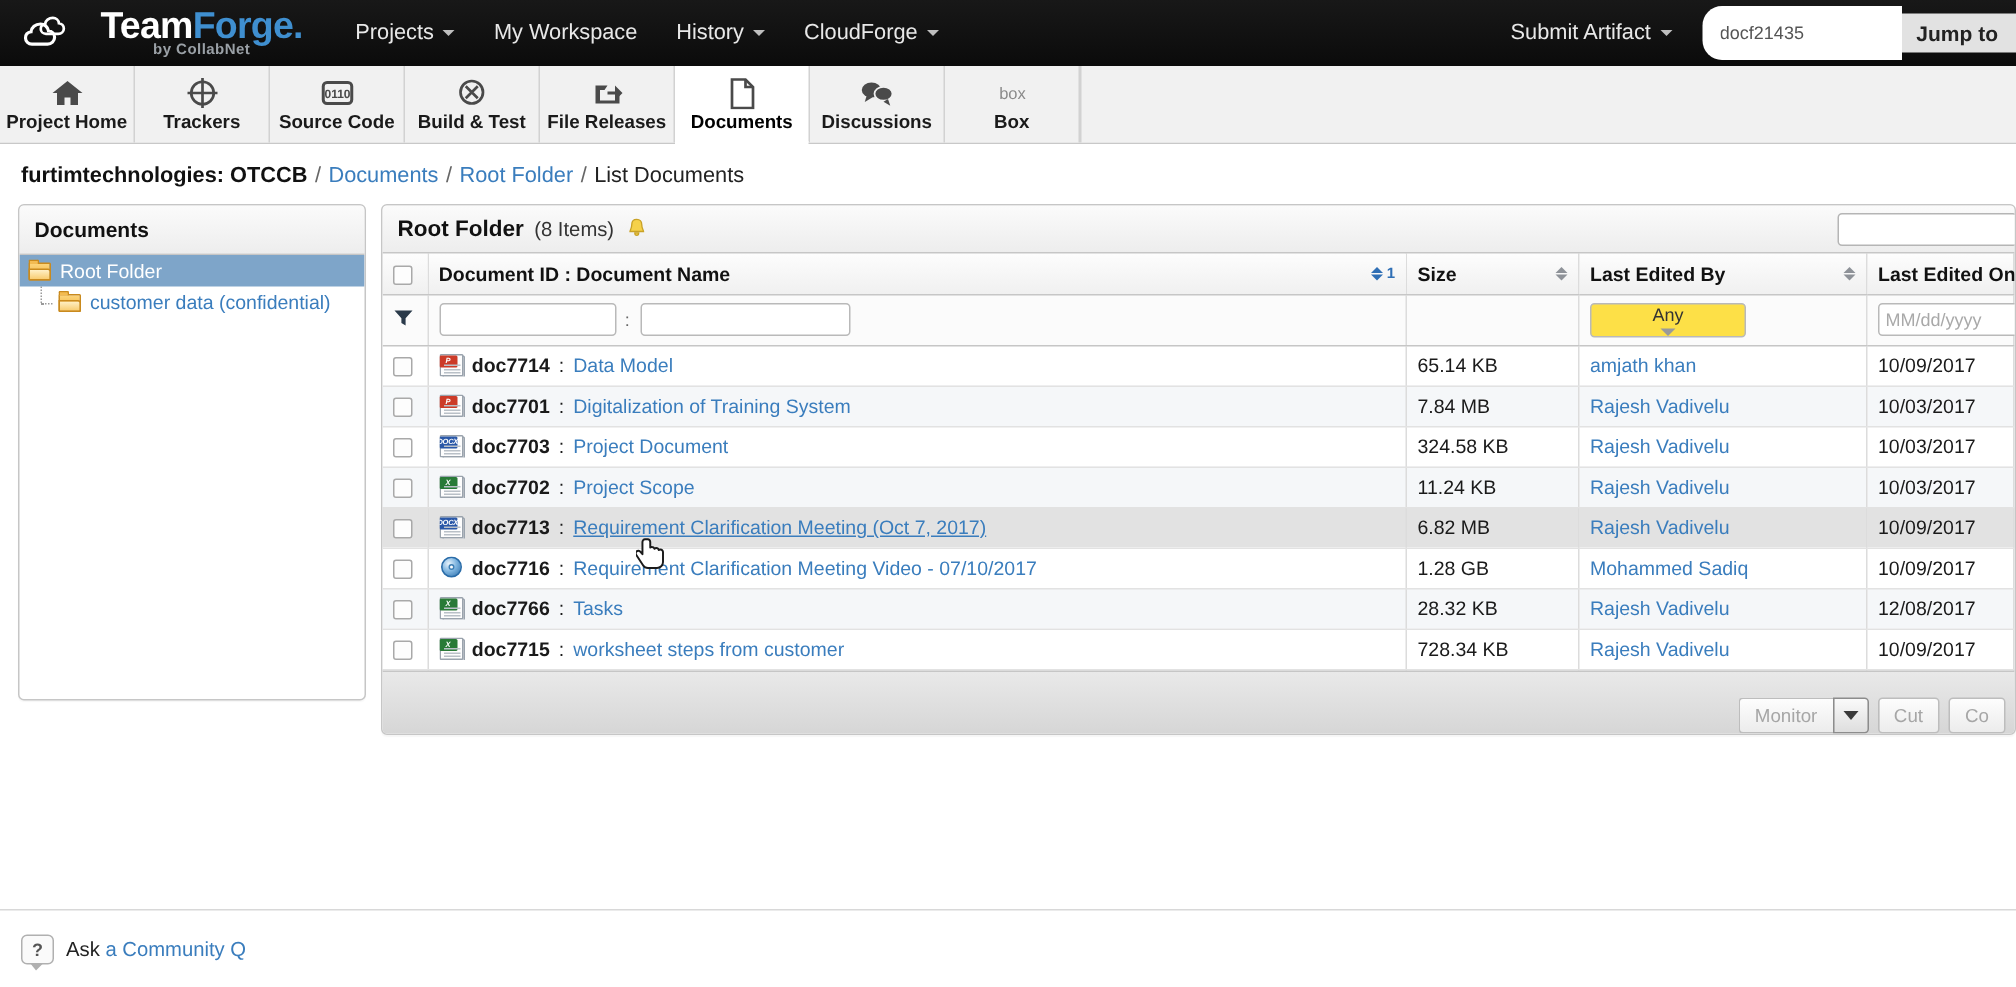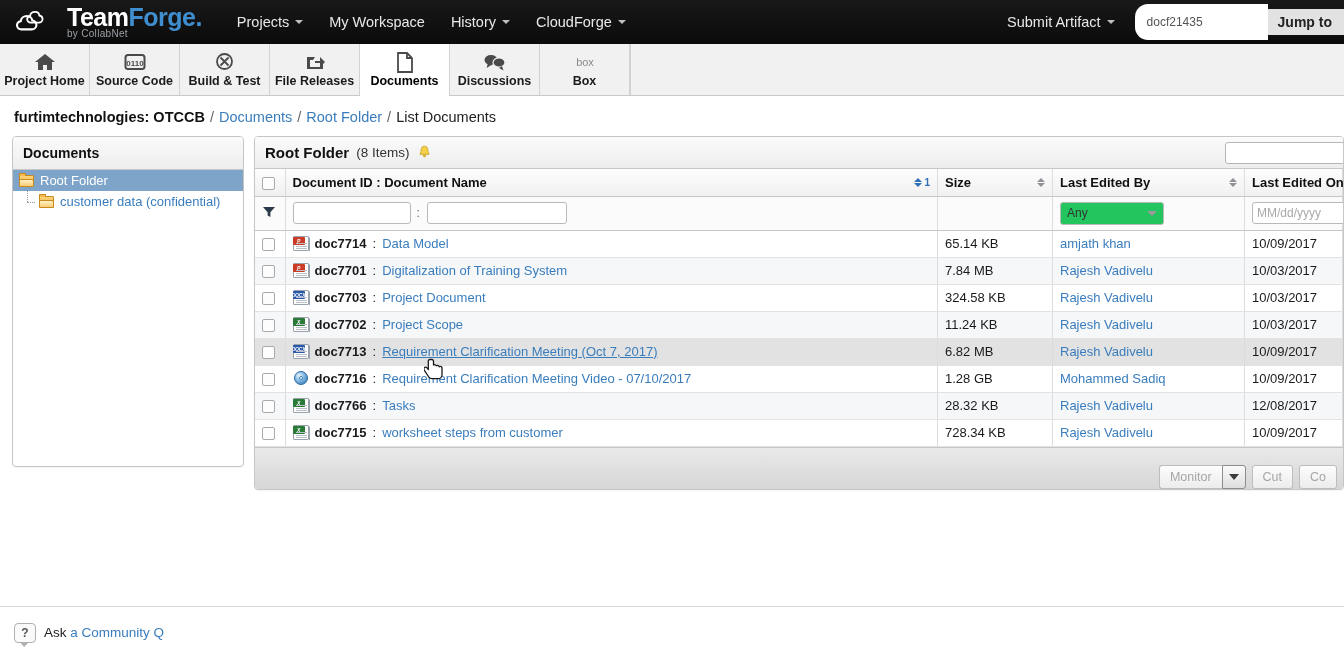--- a/index.html
+++ b/index.html
@@ -31,22 +31,22 @@
   .logo-mark { width: 46px; height: 30px; position: relative; margin-right: 7px; flex: none; }
   .logo-text { line-height: 1; }
   .logo-main {
     font-size: 25px; font-weight: bold; letter-spacing: -0.5px;
     font-family: "Liberation Sans", sans-serif;
   }
   .logo-team { color: #ffffff; }
   .logo-forge { color: #3f8fd0; }
   .logo-dot { color: #3f8fd0; }
   .logo-sub {
-    color: #9aa0a6; font-size: 10px; text-align: left;
-    margin-top: -1px; letter-spacing: .3px;
+    color: #9aa0a6; font-size: 10px; text-align: center;
+    margin-top: -1px; letter-spacing: .3px; font-weight: bold;
   }
 
   .topnav { display: flex; align-items: center; gap: 0px; }
   .topnav-item {
     color: #e8e8e8; font-size: 14.5px; padding: 6px 13px;
     cursor: pointer; white-space: nowrap; display: flex; align-items: center;
   }
   .caret-down {
     display: inline-block; width: 0; height: 0; margin-left: 6px;
     border-left: 4px solid transparent; border-right: 4px solid transparent;
@@ -221,22 +221,22 @@
   .filter-ico { width: 14px; height: 12px; display: inline-block; position: relative; cursor: pointer; }
   .fin {
     width: 118px; height: 22px; border: 1px solid #b9b9b9; border-radius: 3px;
     background: #fff; padding: 0 5px; font-size: 12px; outline: none;
     font-family: "Liberation Sans", sans-serif; color: #333;
   }
   .fin.name { width: 140px; }
   .f-colon { color: #666; margin: 0 7px 0 6px; }
   .fselect {
     width: 104px; height: 23px; border: 1px solid #b9b9b9; border-radius: 3px;
-    background: #22c55e; display: flex; align-items: center; justify-content: space-between;
-    padding: 0 6px; font-size: 12px; color: #333; cursor: pointer;
+    background: #fde047; display: flex; align-items: center; justify-content: space-between;
+    padding: 0 6px; font-size: 12px; color: #333; cursor: pointer; flex-direction: column;
   }
   .fselect .caret {
     width: 0; height: 0; border-left: 5px solid transparent;
     border-right: 5px solid transparent; border-top: 5px solid #9a9a9a;
   }
   .fdate {
     width: 96px; height: 22px; border: 1px solid #b9b9b9; border-radius: 3px;
     background: #fff; padding: 0 4px; font-size: 12px; outline: none; color: #333;
     font-family: "Liberation Sans", sans-serif;
   }
@@ -397,20 +397,29 @@
 
   <div class="tab">
     <span class="tab-icon">
       <svg width="22" height="20" viewBox="0 0 22 20">
           <path d="M11 2 1 10h3v8h5v-5h4v5h5v-8h3z" fill="#4a4a4a"></path>
         </svg>
     </span>
     <span class="tab-label">Project Home</span>
   </div>
 
+  <div class="tab">
+    <span class="tab-icon">
+      <svg width="22" height="22" viewBox="0 0 22 22">
+        <circle cx="11" cy="11" r="7.5" fill="none" stroke="#4a4a4a" stroke-width="1.8"></circle>
+        <path d="M11 1v20M1 11h20" stroke="#4a4a4a" stroke-width="1.8"></path>
+      </svg>
+    </span>
+    <span class="tab-label">Trackers</span>
+  </div>
 
   <div class="tab">
     <span class="tab-icon">
       <svg width="24" height="20" viewBox="0 0 24 20">
         <rect x="2.5" y="3" width="19" height="14" rx="2.5" fill="none" stroke="#4a4a4a" stroke-width="2"></rect>
         <text x="12" y="13.5" font-family="Liberation Sans, sans-serif" font-size="8" font-weight="bold" fill="#4a4a4a" text-anchor="middle">0110</text>
       </svg>
     </span>
     <span class="tab-label">Source Code</span>
   </div>

